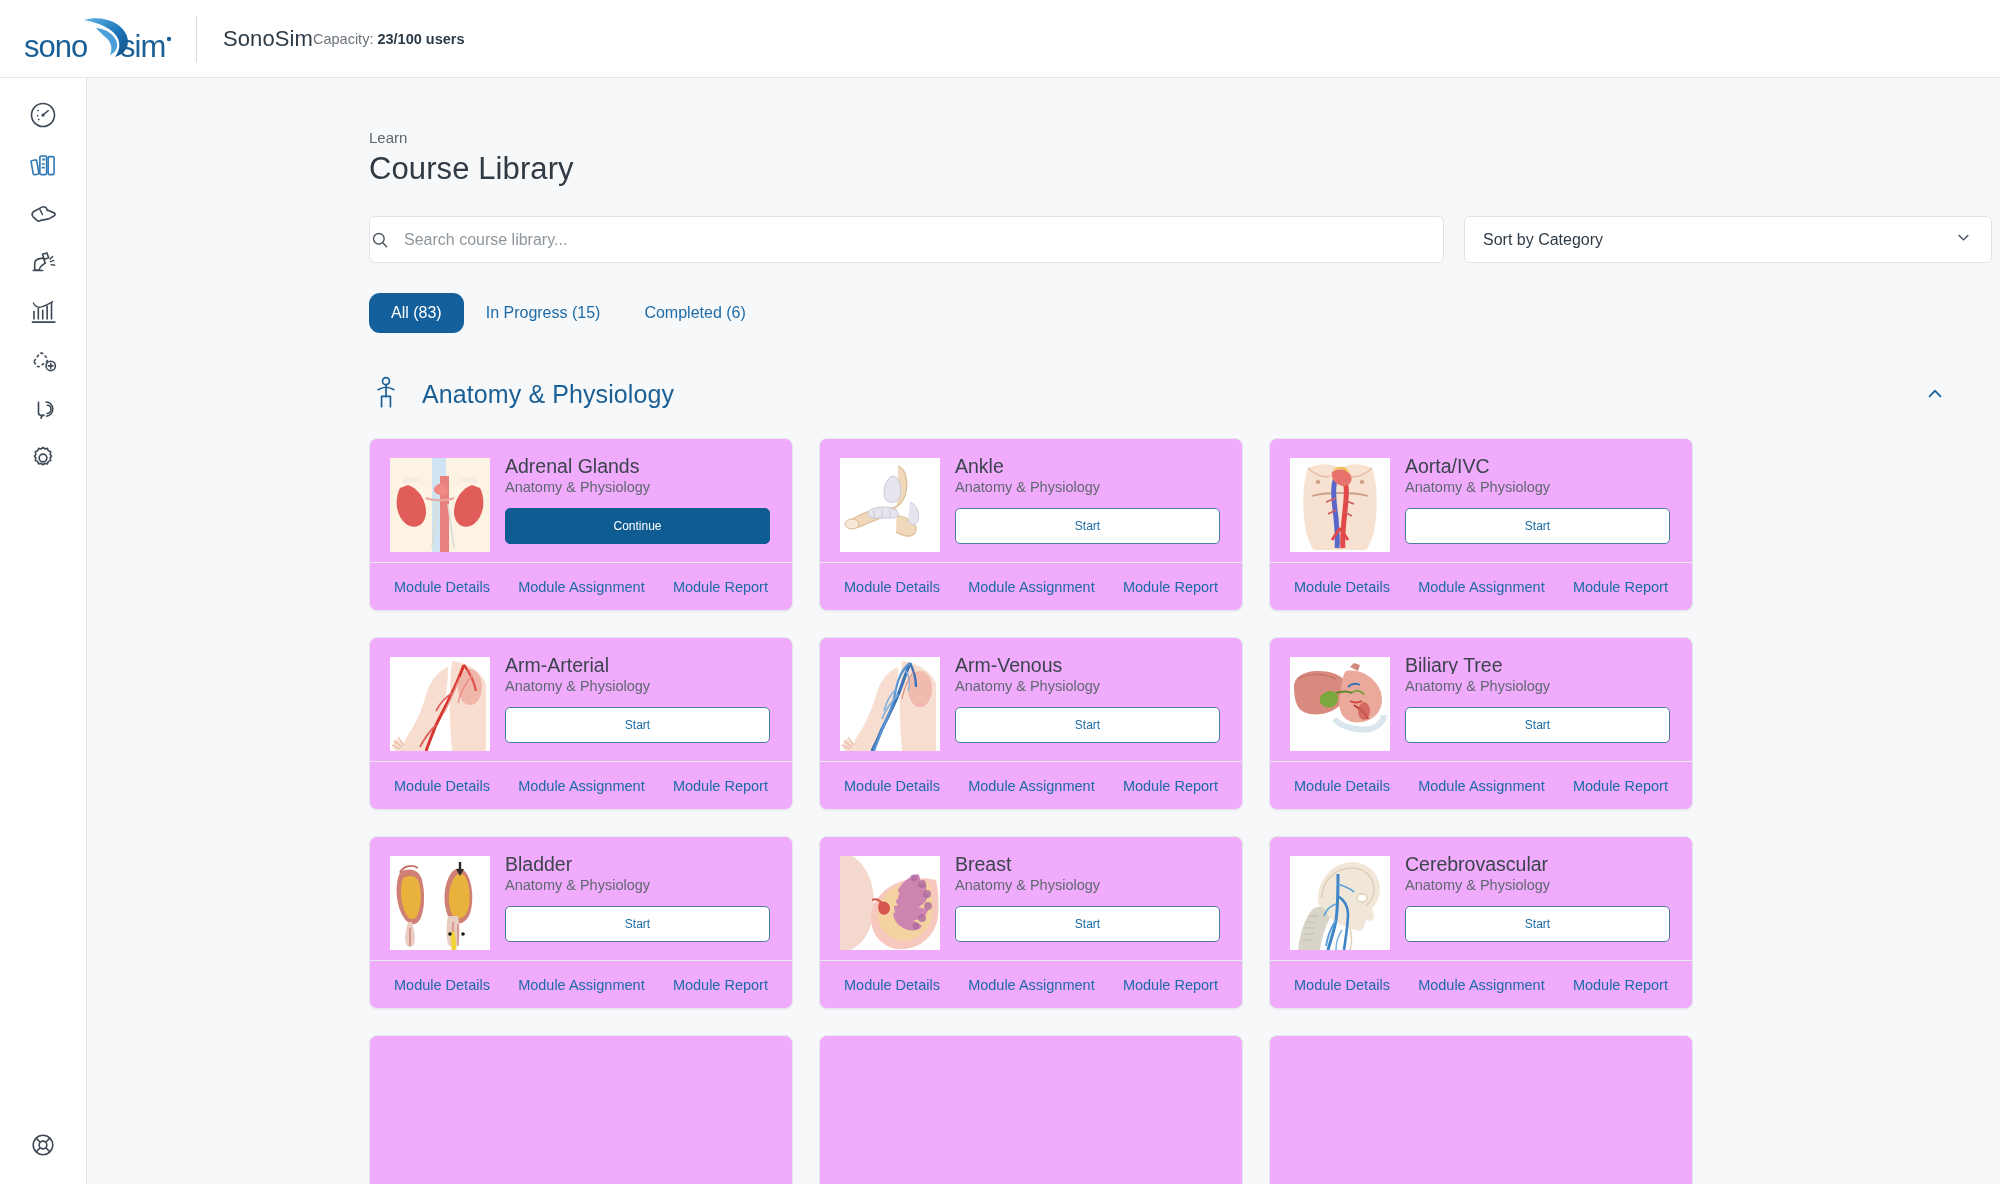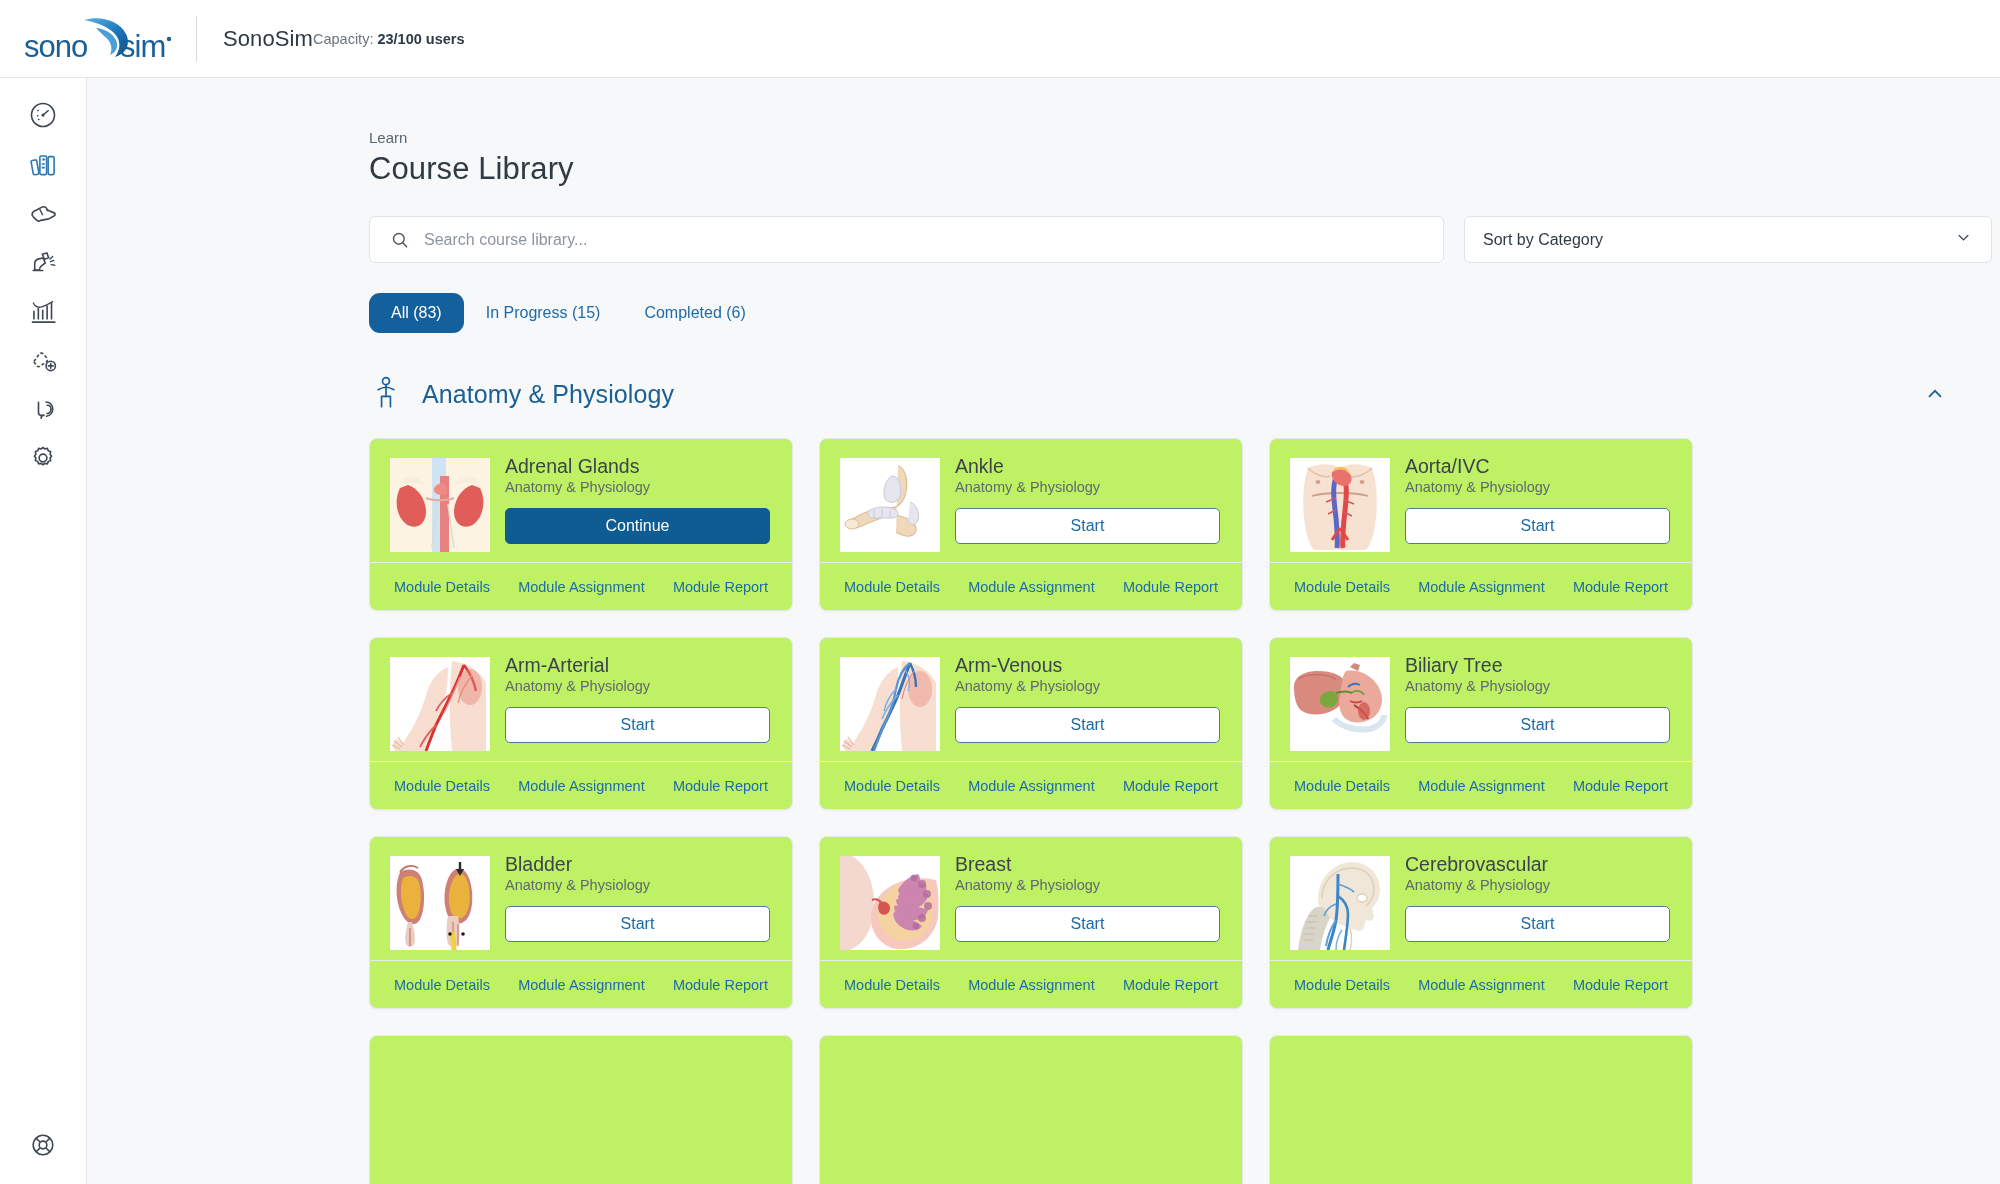--- a/index.html
+++ b/index.html
@@ -53,21 +53,21 @@
   .content { padding: 41px 40px 0 282px; }
 
   .crumb { font-size: 15px; color: #5c666f; margin-bottom: 5px; }
   .page-title { font-size: 31px; font-weight: 400; color: #2f3a44; letter-spacing: .1px; }
 
   
   .search-row { display: flex; gap: 20px; margin-top: 29px; }
   .search-box {
     flex: 0 0 1075px; height: 47px;
     background: #fff; border: 1px solid #dfe2e6; border-radius: 6px;
-    display: flex; align-items: center; padding: 0 20px;
+    display: flex; align-items: center; padding: 0 0;
   }
   .search-icon { flex: 0 0 22px; height: 22px; margin-right: 12px; display:flex; align-items:center; }
   .search-input {
     border: 0; outline: 0; background: transparent;
     font-family: "Liberation Sans", sans-serif;
     font-size: 16px; color: #2f3a44; width: 100%;
   }
   .search-input::placeholder { color: #8d959c; }
   .sort-box {
     flex: 0 0 528px; height: 47px;
@@ -96,21 +96,21 @@
   .cat-spacer { flex: 1; }
   .cat-chevron { width: 34px; height: 34px; display:flex; align-items:center; justify-content:center; cursor:pointer; }
 
   
   .grid {
     display: grid;
     grid-template-columns: repeat(3, 424px);
     gap: 26px 26px;
   }
   .card {
-    background: #bef264;
+    background: #f0abfc;
     border: 1px solid #e6e8eb;
     border-radius: 8px;
     overflow: hidden;
     box-shadow: 0 1px 2px rgba(20,30,45,.04);
   }
   .card-body { display: flex; padding: 16px 22px 18px 18px; height: 123px; }
   .thumb {
     flex: 0 0 103px; height: 95px;
     display: flex; align-items: center; justify-content: center;
     margin-right: 14px; margin-top: 2px;
@@ -119,21 +119,21 @@
   .thumb svg { display: block; }
   .card-right { flex: 1; display: flex; flex-direction: column; min-width: 0; }
   .card-title {
     font-size: 19.5px; color: #3b444c; font-weight: 400;
     line-height: 1.15; white-space: nowrap; overflow: hidden; text-overflow: ellipsis;
   }
   .card-sub { font-size: 14.5px; color: #5f6870; margin-top: 4px; }
   .card-btn {
     margin-top: 13px; height: 40px; border-radius: 5px;
     display: flex; align-items: center; justify-content: center;
-    font-size: 16px; cursor: pointer; user-select: none;
+    font-size: 12px; cursor: pointer; user-select: none;
   }
   .card-btn.primary { background: #0f5c93; color: #ffffff; border: 1px solid #0f5c93; }
   .card-btn.outline { background: #ffffff; color: #1a6ba5; border: 1px solid #4b7e9e; }
   .card-foot {
     border-top: 1px solid #e9ebee;
     height: 48px; display: flex; align-items: center;
     justify-content: space-between; padding: 0 24px;
   }
   .foot-link { font-size: 14.5px; color: #1d6ba8; cursor: pointer; white-space: nowrap; }
 </style>

